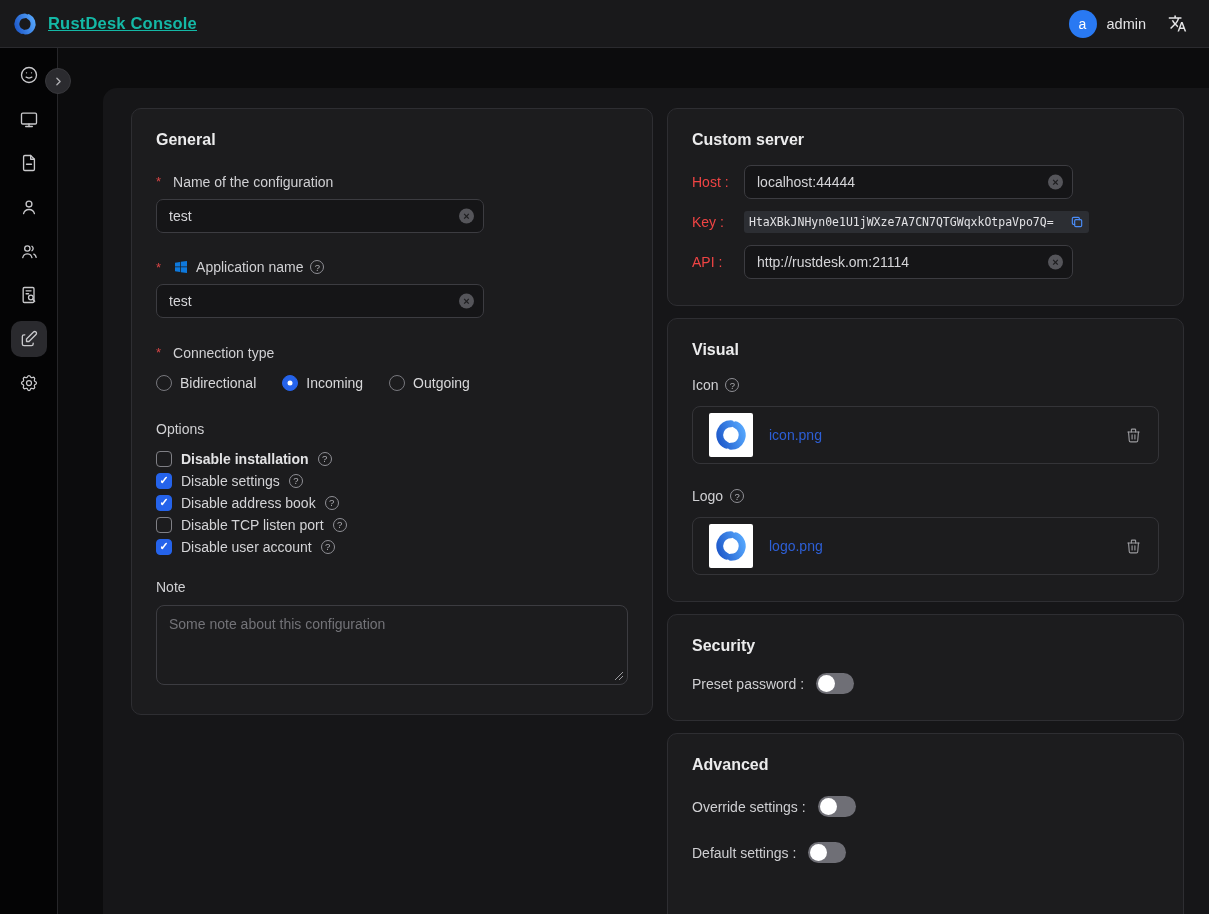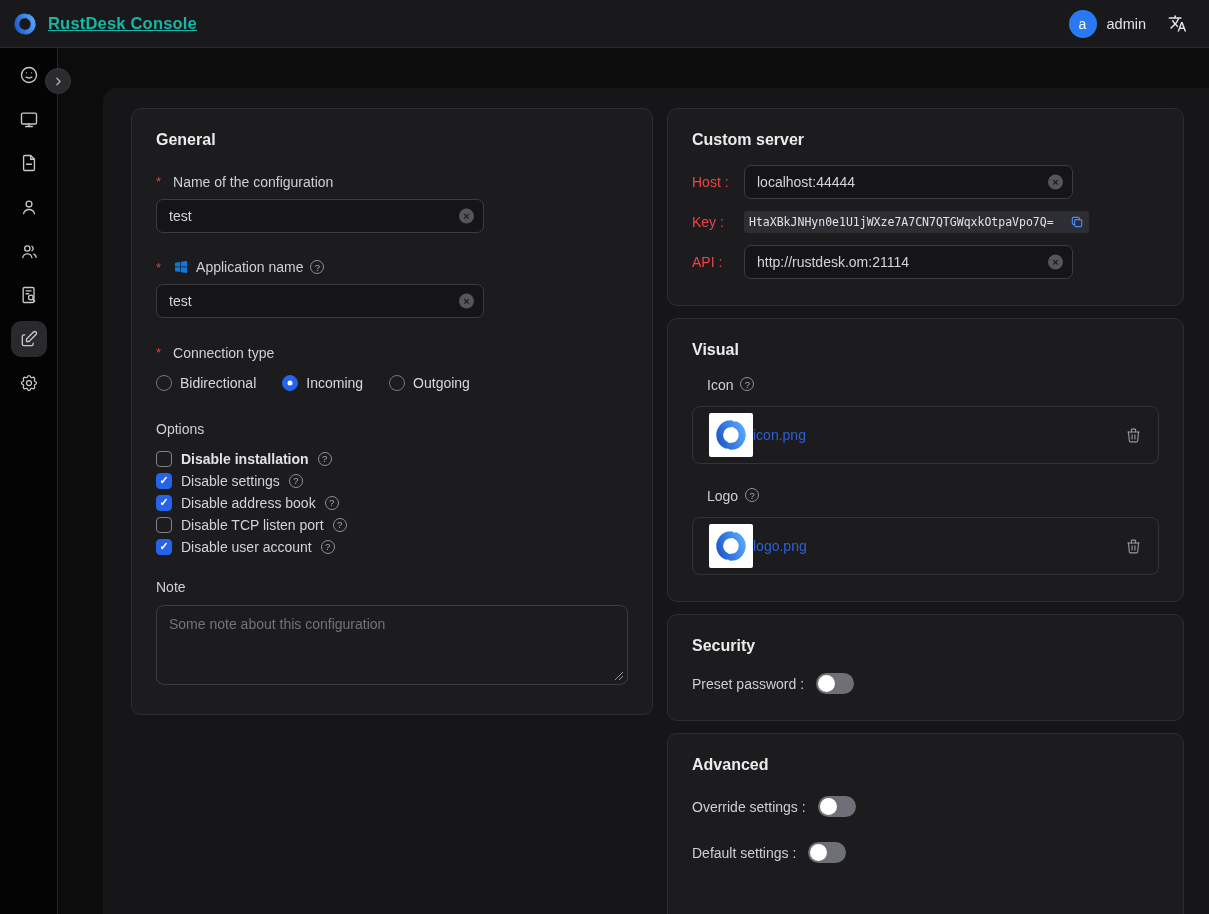--- a/index.html
+++ b/index.html
@@ -136,24 +136,24 @@
     width: 345px; height: 22px; background: #2c2e33; border-radius: 3px;
     display: flex; align-items: center; padding: 3px 5px; gap: 4px;
   }
   .key-text {
     font-family: "DejaVu Sans Mono", monospace; font-size: 11.5px; color: #e2e2e5;
     white-space: nowrap; overflow: hidden; flex: 1;
   }
   .copy-btn { cursor: pointer; flex: none; }
 
   
-  .vlabel-row { margin-top: 18px; display: flex; gap: 7px; color: #d0d0d3; margin-left: 15px; }
+  .vlabel-row { margin-top: 18px; display: flex; align-items: center; gap: 7px; color: #d0d0d3; }
   .file-row {
     margin-top: 13px; height: 58px; border: 1px solid #343438; border-radius: 8px;
-    display: flex; align-items: center; padding: 0 16px; 
+    display: flex; align-items: center; padding: 0 16px; gap: 16px;
   }
   .thumb { width: 44px; height: 44px; background: #fff; border-radius: 2px;
            display: flex; align-items: center; justify-content: center; flex: none; }
   .file-link { color: #2d5fd6; font-size: 14px; cursor: pointer; }
   .trash { margin-left: auto; cursor: pointer; }
 
   
   .tog-row { display: flex; align-items: center; gap: 12px; margin-top: 18px; }
   .tog-label { color: #cfcfd2; }
   .toggle { width: 38px; height: 21px; border-radius: 11px; background: #6f6f76; position: relative; cursor: pointer; flex: none; }

